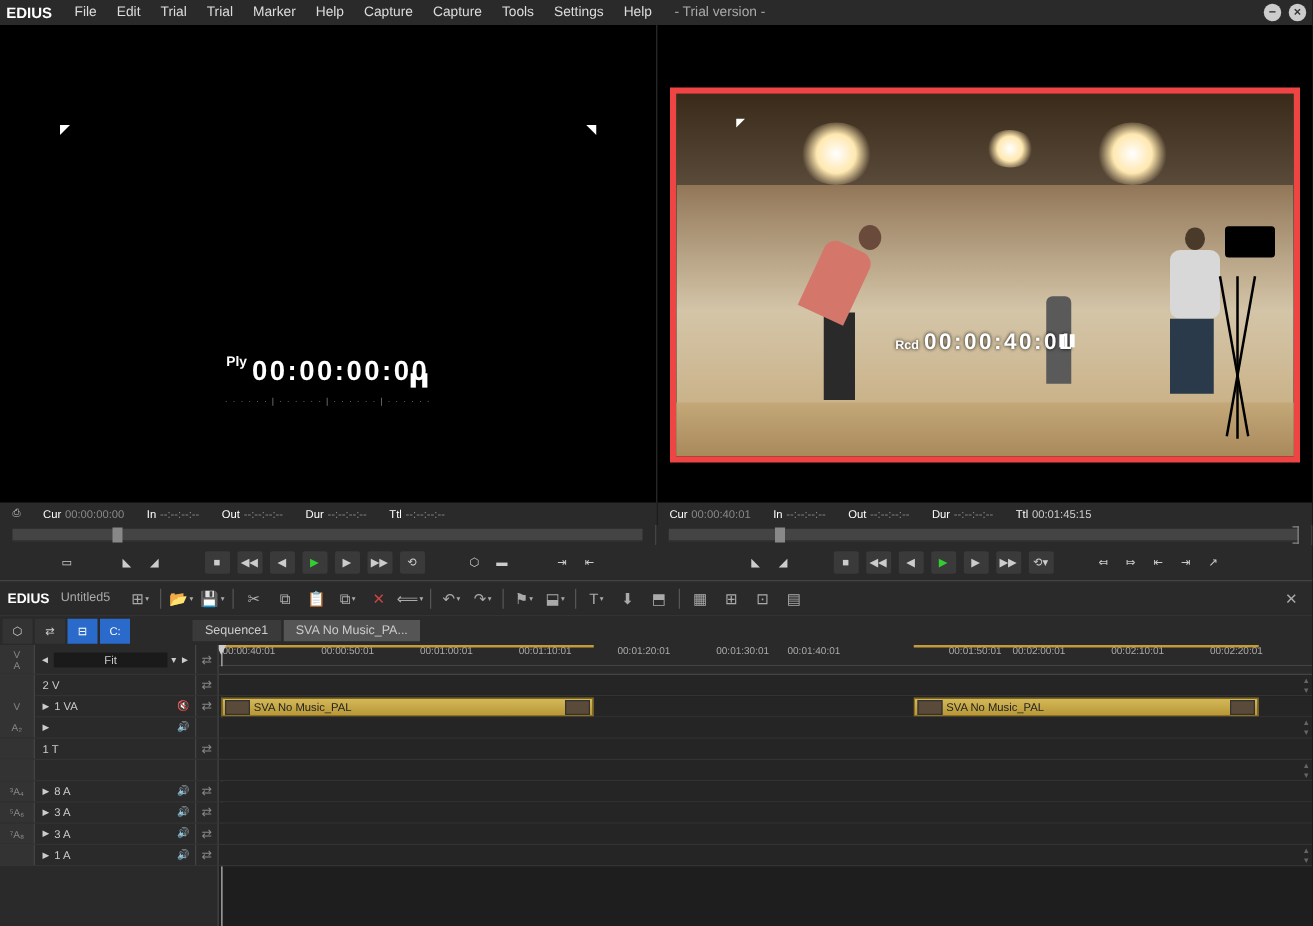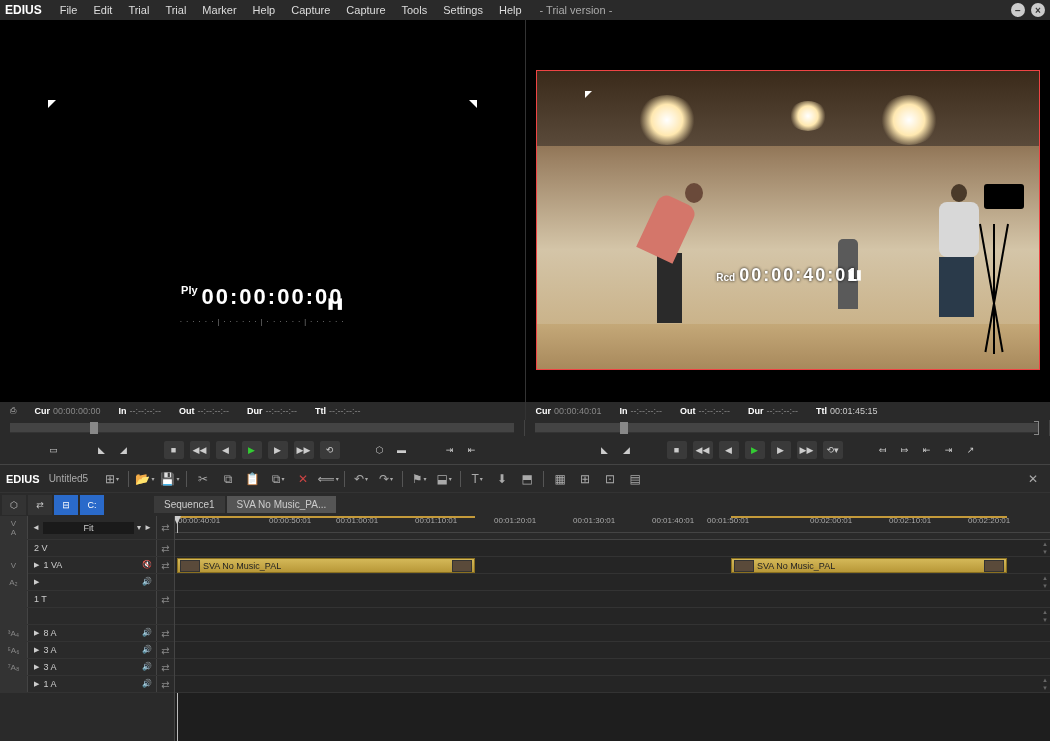--- a/index.html
+++ b/index.html
@@ -15,21 +15,21 @@
 .monitor { flex: 1; background: #000; position: relative; border-right: 1px solid #333; }
 .monitor:last-child { border-right: none; }
 .monitor .marker-tl { position: absolute; top: 80px; left: 48px; width: 0; height: 0; border-top: 8px solid #fff; border-right: 8px solid transparent; }
 .monitor .marker-tr { position: absolute; top: 80px; right: 48px; width: 0; height: 0; border-top: 8px solid #fff; border-left: 8px solid transparent; }
 .monitor .tc-display { position: absolute; bottom: 110px; left: 50%; transform: translateX(-50%); display: flex; align-items: flex-start; gap: 4px; }
 .monitor .tc-label { font-size: 11px; color: #fff; font-weight: bold; }
 .monitor .tc-value { font-size: 22px; font-weight: bold; color: #fff; letter-spacing: 2px; }
 .monitor .tc-scale { position: absolute; bottom: 95px; left: 50%; transform: translateX(-50%); font-size: 7px; color: #888; letter-spacing: 1px; }
 .monitor .pause-ind { position: absolute; bottom: 110px; right: 180px; color: #fff; font-weight: bold; }
 
-.monitor.right .video-frame { position: absolute; top: 50px; left: 10px; right: 10px; bottom: 50px; border: 1px solid #ef4444; overflow: hidden; }
+.monitor.right .video-frame { position: absolute; top: 50px; left: 10px; right: 10px; bottom: 50px; border: 5px solid #ef4444; overflow: hidden; }
 .video-scene { width: 100%; height: 100%; background: linear-gradient(to bottom, #8b6f4b 0%, #7a5c3c 15%, #9c8264 30%, #d4c5a8 60%, #c4a878 100%); position: relative; }
 .video-scene .ceiling { position: absolute; top: 0; left: 0; right: 0; height: 25%; background: linear-gradient(#3a2a1a, #5a4a3a); }
 .video-scene .light { position: absolute; background: radial-gradient(circle, #fff, #ffe8b0 40%, transparent 70%); border-radius: 50%; }
 .video-scene .light1 { top: 8%; left: 20%; width: 60px; height: 50px; }
 .video-scene .light2 { top: 10%; left: 50%; width: 40px; height: 30px; }
 .video-scene .light3 { top: 8%; right: 20%; width: 60px; height: 50px; }
 .video-scene .floor { position: absolute; bottom: 0; left: 0; right: 0; height: 15%; background: linear-gradient(#c4a878, #a8895c); }
 .video-scene .person1 { position: absolute; bottom: 12%; left: 22%; width: 60px; height: 150px; }
 .video-scene .person1 .body { width: 40px; height: 60px; background: #d4766a; border-radius: 10px 10px 0 0; transform: rotate(25deg); }
 .video-scene .person1 .head { width: 18px; height: 20px; background: #6a4a3a; border-radius: 50%; margin-left: 38px; margin-bottom: -5px; }
@@ -47,21 +47,21 @@
 .video-scene .camera-rig .leg3 { right: 0; transform: rotate(10deg); transform-origin: top; }
 .video-scene .camera-rig .cam { position: absolute; top: 30px; right: 5px; width: 40px; height: 25px; background: #000; border-radius: 3px; }
 .video-scene .marker-tl2 { position: absolute; top: 20px; left: 48px; width: 0; height: 0; border-top: 7px solid #fff; border-right: 7px solid transparent; }
 .video-scene .tc-overlay { position: absolute; bottom: 28%; left: 50%; transform: translateX(-50%); display: flex; align-items: baseline; gap: 4px; text-shadow: 0 0 3px #000; }
 .video-scene .tc-overlay .lbl { font-size: 10px; color: #fff; font-weight: bold; }
 .video-scene .tc-overlay .val { font-size: 18px; font-weight: bold; color: #fff; letter-spacing: 2px; }
 .video-scene .pause-ov { position: absolute; bottom: 30%; right: 35%; color: #fff; font-weight: bold; font-size: 10px; }
 
 .tc-strip { position: absolute; bottom: 0; left: 0; right: 0; height: 18px; background: #2a2a2a; display: flex; align-items: center; padding: 0 10px; font-size: 9px; gap: 18px; }
 .tc-strip .field { display: flex; gap: 3px; }
-.tc-strip .tcl { color: #fff; font-weight: bold; }
+.tc-strip .tcl { color: #fff; font-weight: normal; }
 .tc-strip .tcv { color: #888; }
 
 .scrubbers { display: flex; height: 16px; background: #2a2a2a; }
 .scrubber { flex: 1; position: relative; border-right: 1px solid #444; }
 .scrubber .track { position: absolute; top: 3px; left: 10px; right: 10px; height: 10px; background: #444; }
 .scrubber .handle { position: absolute; top: 2px; width: 8px; height: 12px; background: #888; }
 .scrubber.left .handle { left: 90px; }
 .scrubber.right .handle { left: 95px; }
 .scrubber.right .bracket { position: absolute; top: 1px; right: 10px; width: 5px; height: 14px; border: 1px solid #888; border-left: none; }
 
@@ -444,27 +444,27 @@
       <div class="icons">
           <span class="ico">🔊</span>
         </div>
       <div class="sync-col">⇄</div>
     </div>
   </div>
 
   <div class="ruler-col">
     <div class="ruler">
       <span class="tick" style="left:3px">00:00:40:01</span>
-      <span class="tick" style="left:94px">00:00:50:01</span>
+      <span class="tick" style="left:82px">00:00:50:01</span>
       <span class="tick" style="left:161px">00:01:00:01</span>
       <span class="tick" style="left:240px">00:01:10:01</span>
       <span class="tick" style="left:319px">00:01:20:01</span>
       <span class="tick" style="left:398px">00:01:30:01</span>
-      <span class="tick" style="left:477px">00:01:40:01</span>
-      <span class="tick" style="left:532px">00:01:50:01</span>
+      <span class="tick" style="left:455px">00:01:40:01</span>
+      <span class="tick" style="left:584px">00:01:50:01</span>
       <span class="tick" style="left:635px">00:02:00:01</span>
       <span class="tick" style="left:714px">00:02:10:01</span>
       <span class="tick" style="left:793px">00:02:20:01</span>
       <div class="range-line" style="left:2px; width:298px"></div>
       <div class="range-line" style="left:556px; width:276px"></div>
       <div class="playhead" style="left:2px"></div>
     </div>
     <div class="ruler-ticks"></div>
     <div class="tracks">
       <div class="track">

